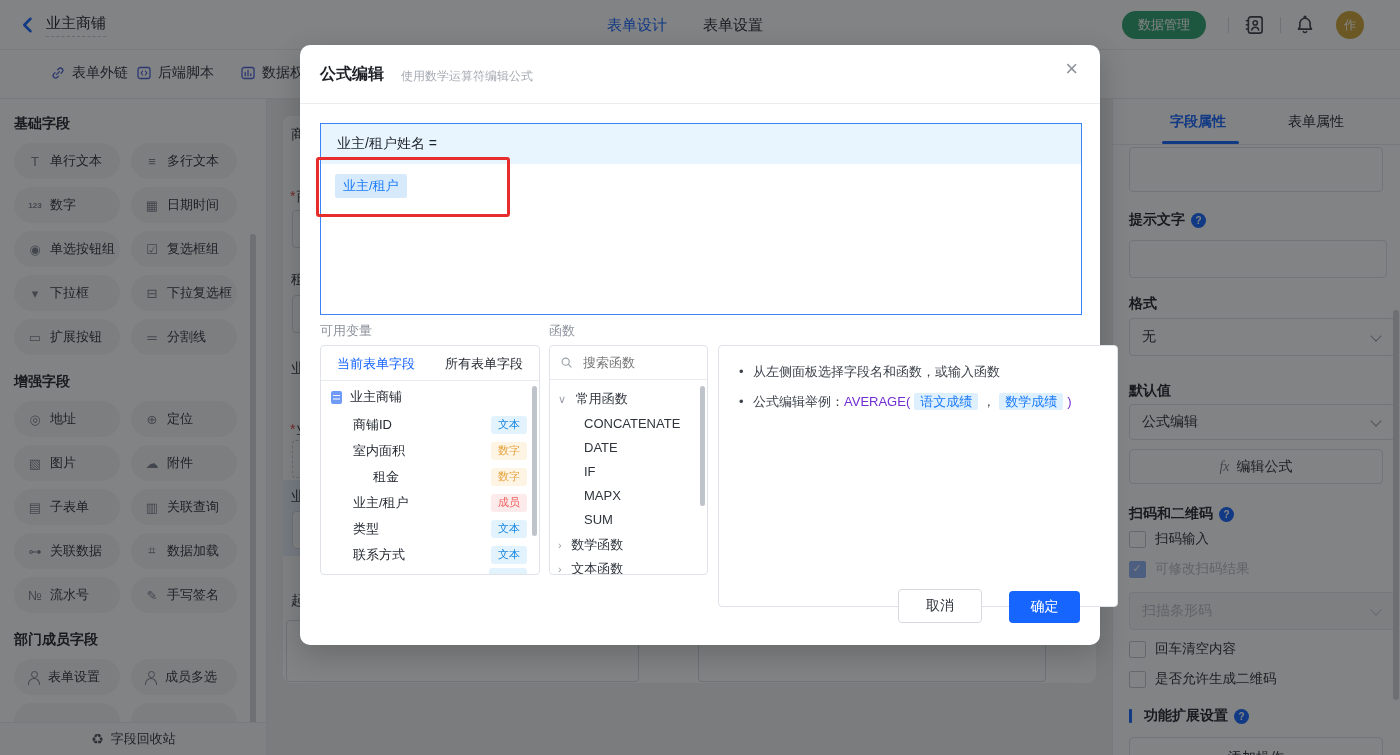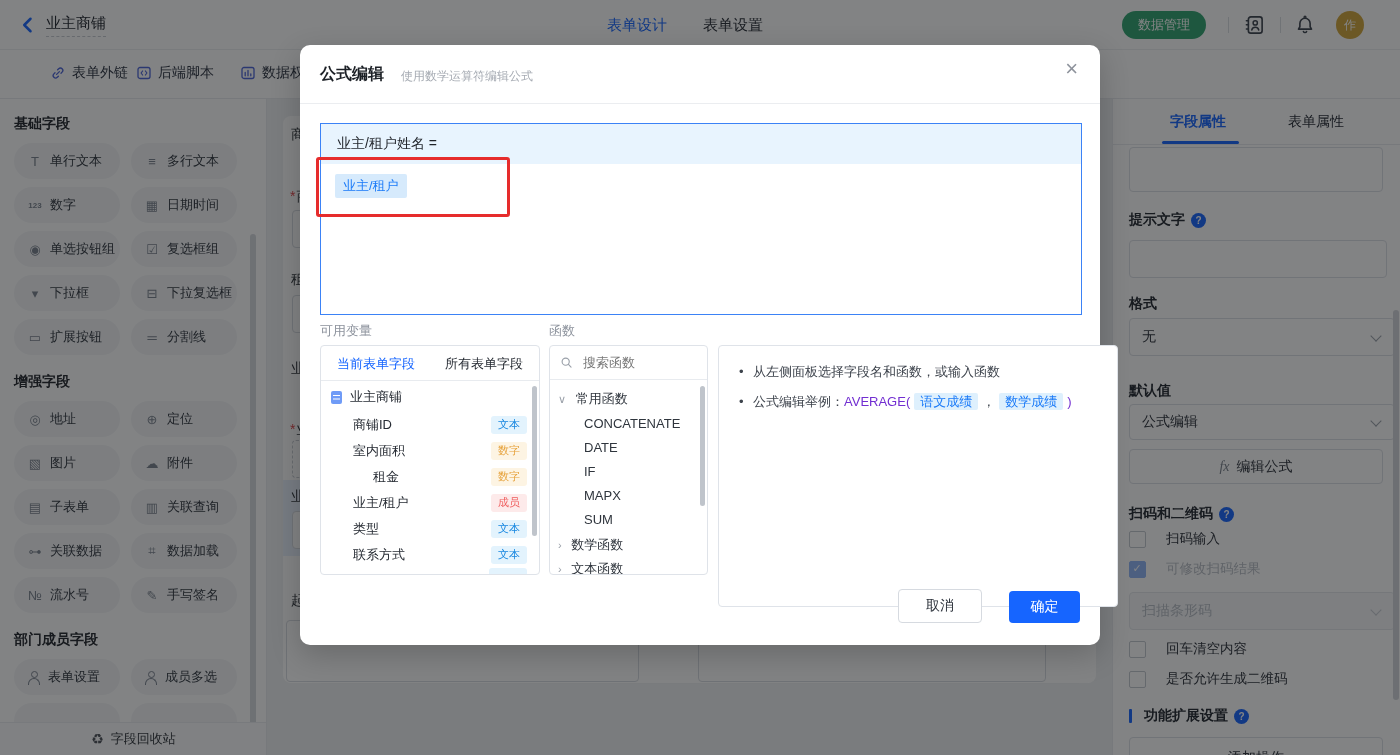--- a/index.html
+++ b/index.html
@@ -72,21 +72,21 @@
   .rinput{position:absolute;left:16px;width:252px;border:1px solid #dcdfe5;border-radius:4px;background:#fff}
   .rselect{position:absolute;left:16px;width:252px;height:36px;border:1px solid #dcdfe5;border-radius:4px;
            background:#fff;font-size:14px;color:#2a2f38;display:flex;align-items:center;padding-left:12px;cursor:pointer}
   .rselect.disabled{background:#f6f7f9;border-color:#e3e6ea;color:#b7bcc4;cursor:default}
   .sel-arr{position:absolute;right:14px;top:13px;width:7px;height:7px;border-right:1.5px solid #9aa0a9;
            border-bottom:1.5px solid #9aa0a9;transform:rotate(45deg)}
   .rselect.disabled .sel-arr{border-color:#c8ccd3}
   .help{display:inline-block;width:15px;height:15px;border-radius:50%;background:#1665ff;color:#fff;
         font-size:10px;line-height:15px;text-align:center;font-weight:700}
   .help::after{content:"?"}
-  .cbrow{position:absolute;left:16px;display:flex;align-items:center;gap:20px;font-size:13.5px;color:#2a2f38;cursor:pointer}
+  .cbrow{position:absolute;left:16px;display:flex;align-items:center;gap:9px;font-size:13.5px;color:#2a2f38;cursor:pointer}
   .cbrow.disabled{color:#b7bcc4;cursor:default}
   .cb{width:15px;height:15px;border:1px solid #c3c8cf;border-radius:2px;background:#fff;position:relative;flex:0 0 15px}
   .cb.checked{background:#8fb5f7;border-color:#8fb5f7}
   .cb.checked::after{content:"✓";position:absolute;left:2.5px;top:0.5px;color:#fff;font-size:11px;font-weight:700}
   .bluebar{display:inline-block;width:3px;height:14px;background:#1665ff;border-radius:1px;margin-right:6px}
   .rbtn{position:absolute;left:16px;width:252px;border:1px solid #dcdfe5;border-radius:4px;background:#fff;
         display:flex;align-items:center;justify-content:center;gap:7px;font-size:14px;color:#2a2f38;cursor:pointer}
   .fxg{font-style:italic;color:#7b828c;font-family:"Liberation Serif","DejaVu Serif",serif;font-size:14px}
 
   

